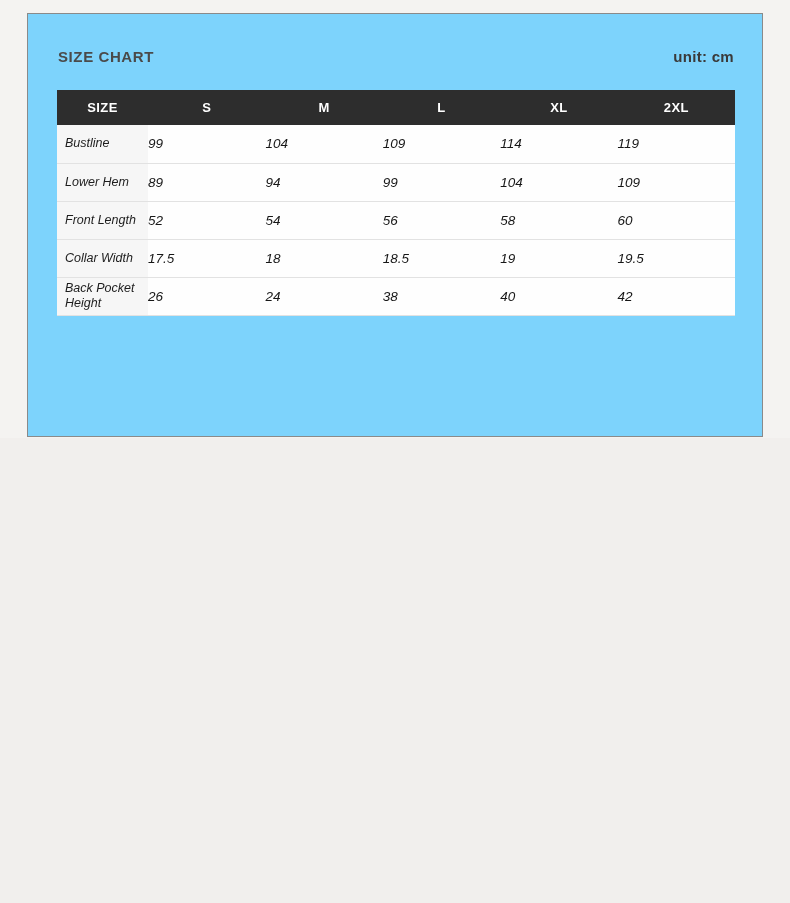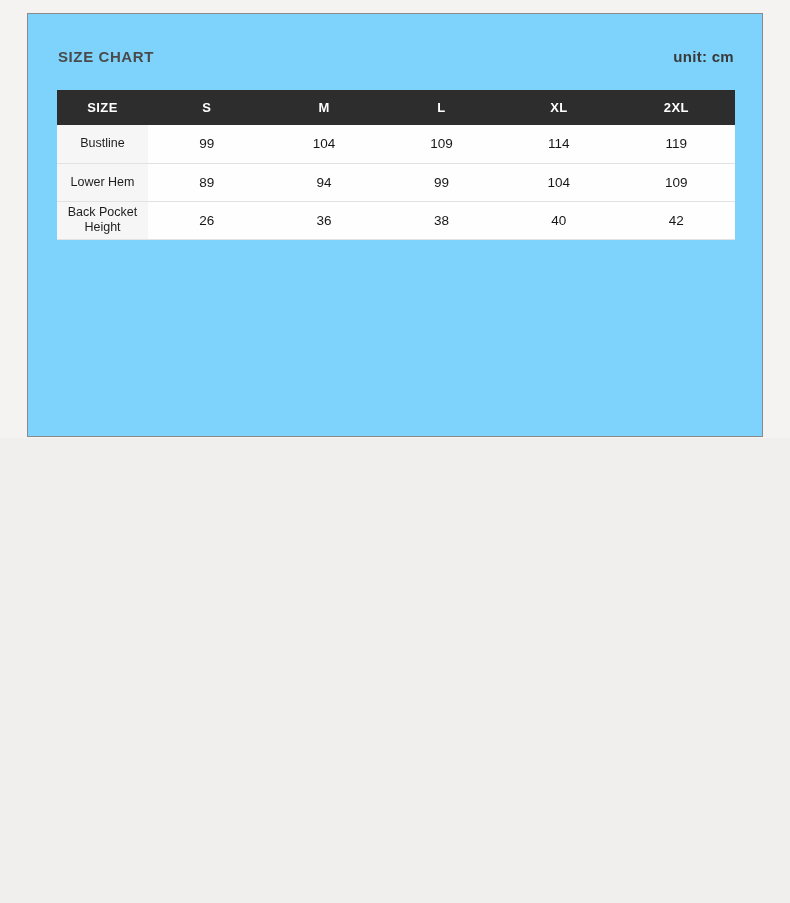--- a/index.html
+++ b/index.html
@@ -35,24 +35,24 @@
     border-collapse:collapse;
     table-layout:fixed;
   }
   table.size-table col.c-label { width:91px; }
   table.size-table thead th {
     background:#2d2d2d; color:#ffffff;
     height:35px; font-size:13px; font-weight:bold;
     letter-spacing:0.4px; text-align:center;
   }
   table.size-table tbody td {
-    height:38px; text-align:center; vertical-align:middle;
+    height:38px; text-align:left; vertical-align:middle;
     border-bottom:1px solid #e2e2e2;
     background:#fefefe;
-    font-size:13.5px; color:#171717;
+    font-size:13.5px; color:#171717;font-style:italic;
   }
   table.size-table tbody td.lbl {
     background:#f6f6f6;
     font-size:12.5px; color:#1d1d1d;
     line-height:1.18; padding:2px 8px;
   }
 
   
   .photo-section {
     position:absolute; left:0; top:438px;
@@ -97,23 +97,39 @@
       </tr>
       <tr>
         <td class="lbl">Lower Hem</td>
         <td>89</td>
         <td>94</td>
         <td>99</td>
         <td>104</td>
         <td>109</td>
       </tr>
       <tr>
+        <td class="lbl">Front Length</td>
+        <td>52</td>
+        <td>54</td>
+        <td>56</td>
+        <td>58</td>
+        <td>60</td>
+      </tr>
+      <tr>
+        <td class="lbl">Collar Width</td>
+        <td>17.5</td>
+        <td>18</td>
+        <td>18.5</td>
+        <td>19</td>
+        <td>19.5</td>
+      </tr>
+      <tr>
         <td class="lbl">Back Pocket Height</td>
         <td>26</td>
-        <td>36</td>
+        <td>24</td>
         <td>38</td>
         <td>40</td>
         <td>42</td>
       </tr>
     </tbody>
   </table>
 </div>
 
 <div class="photo-section">
 

